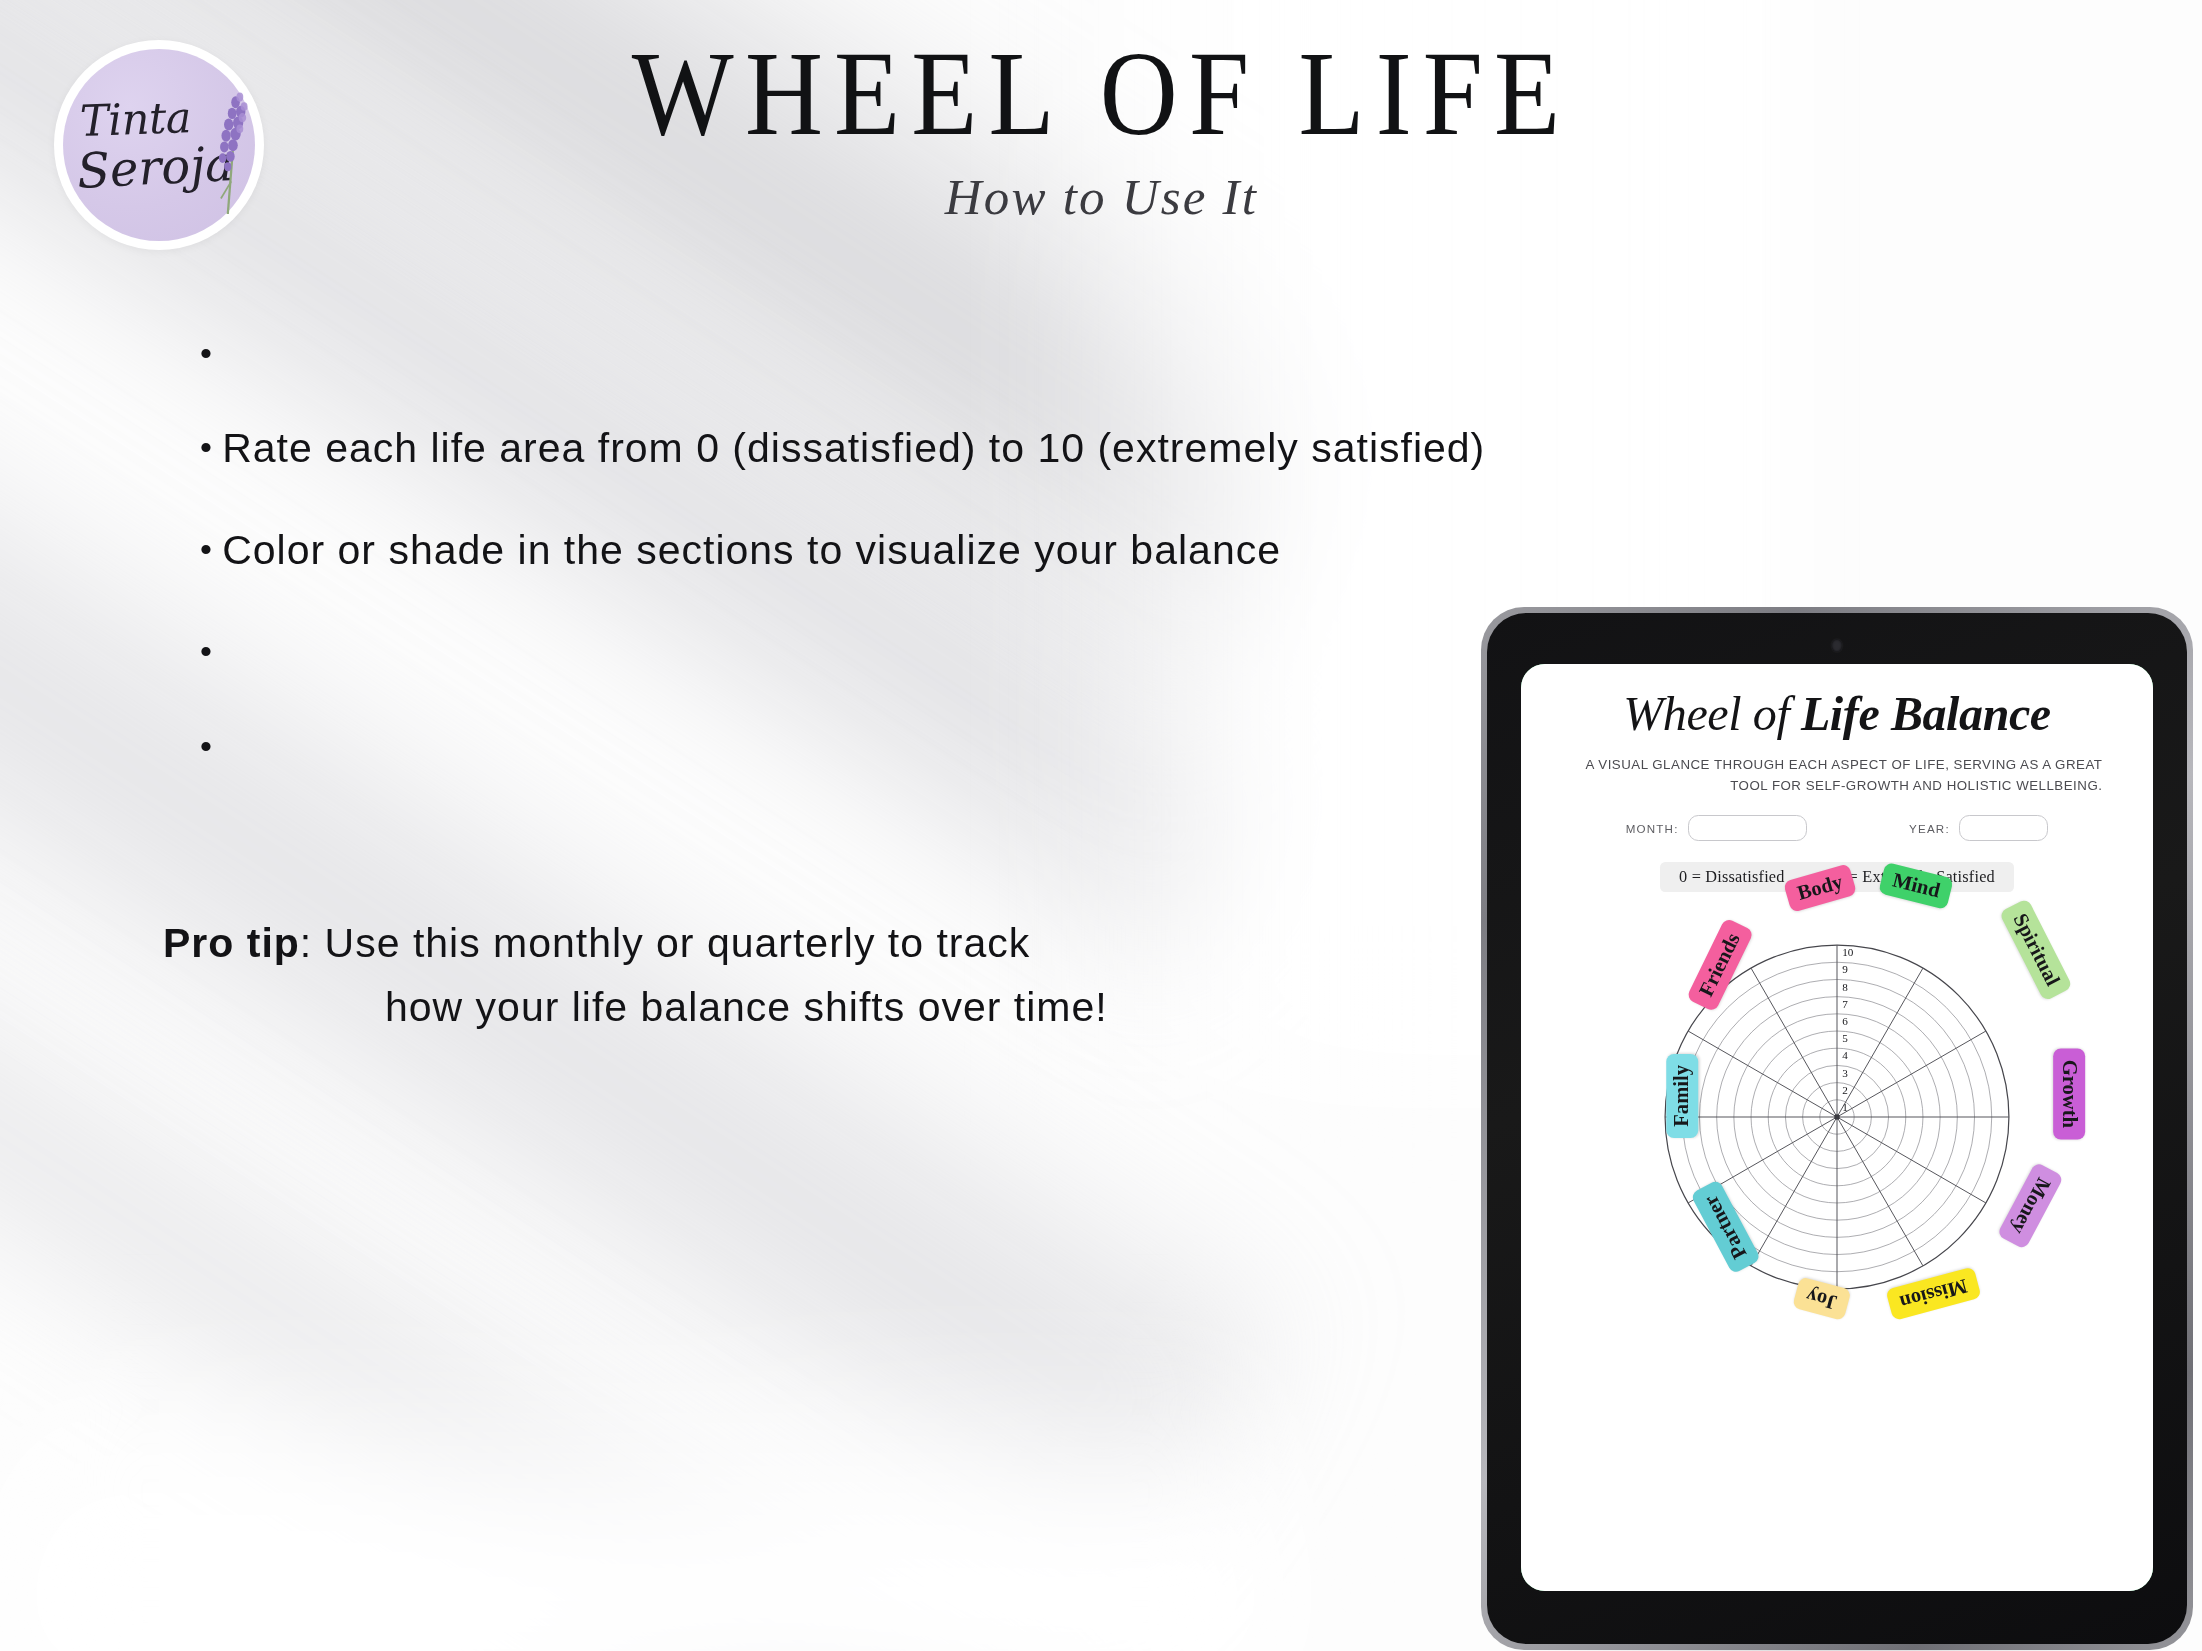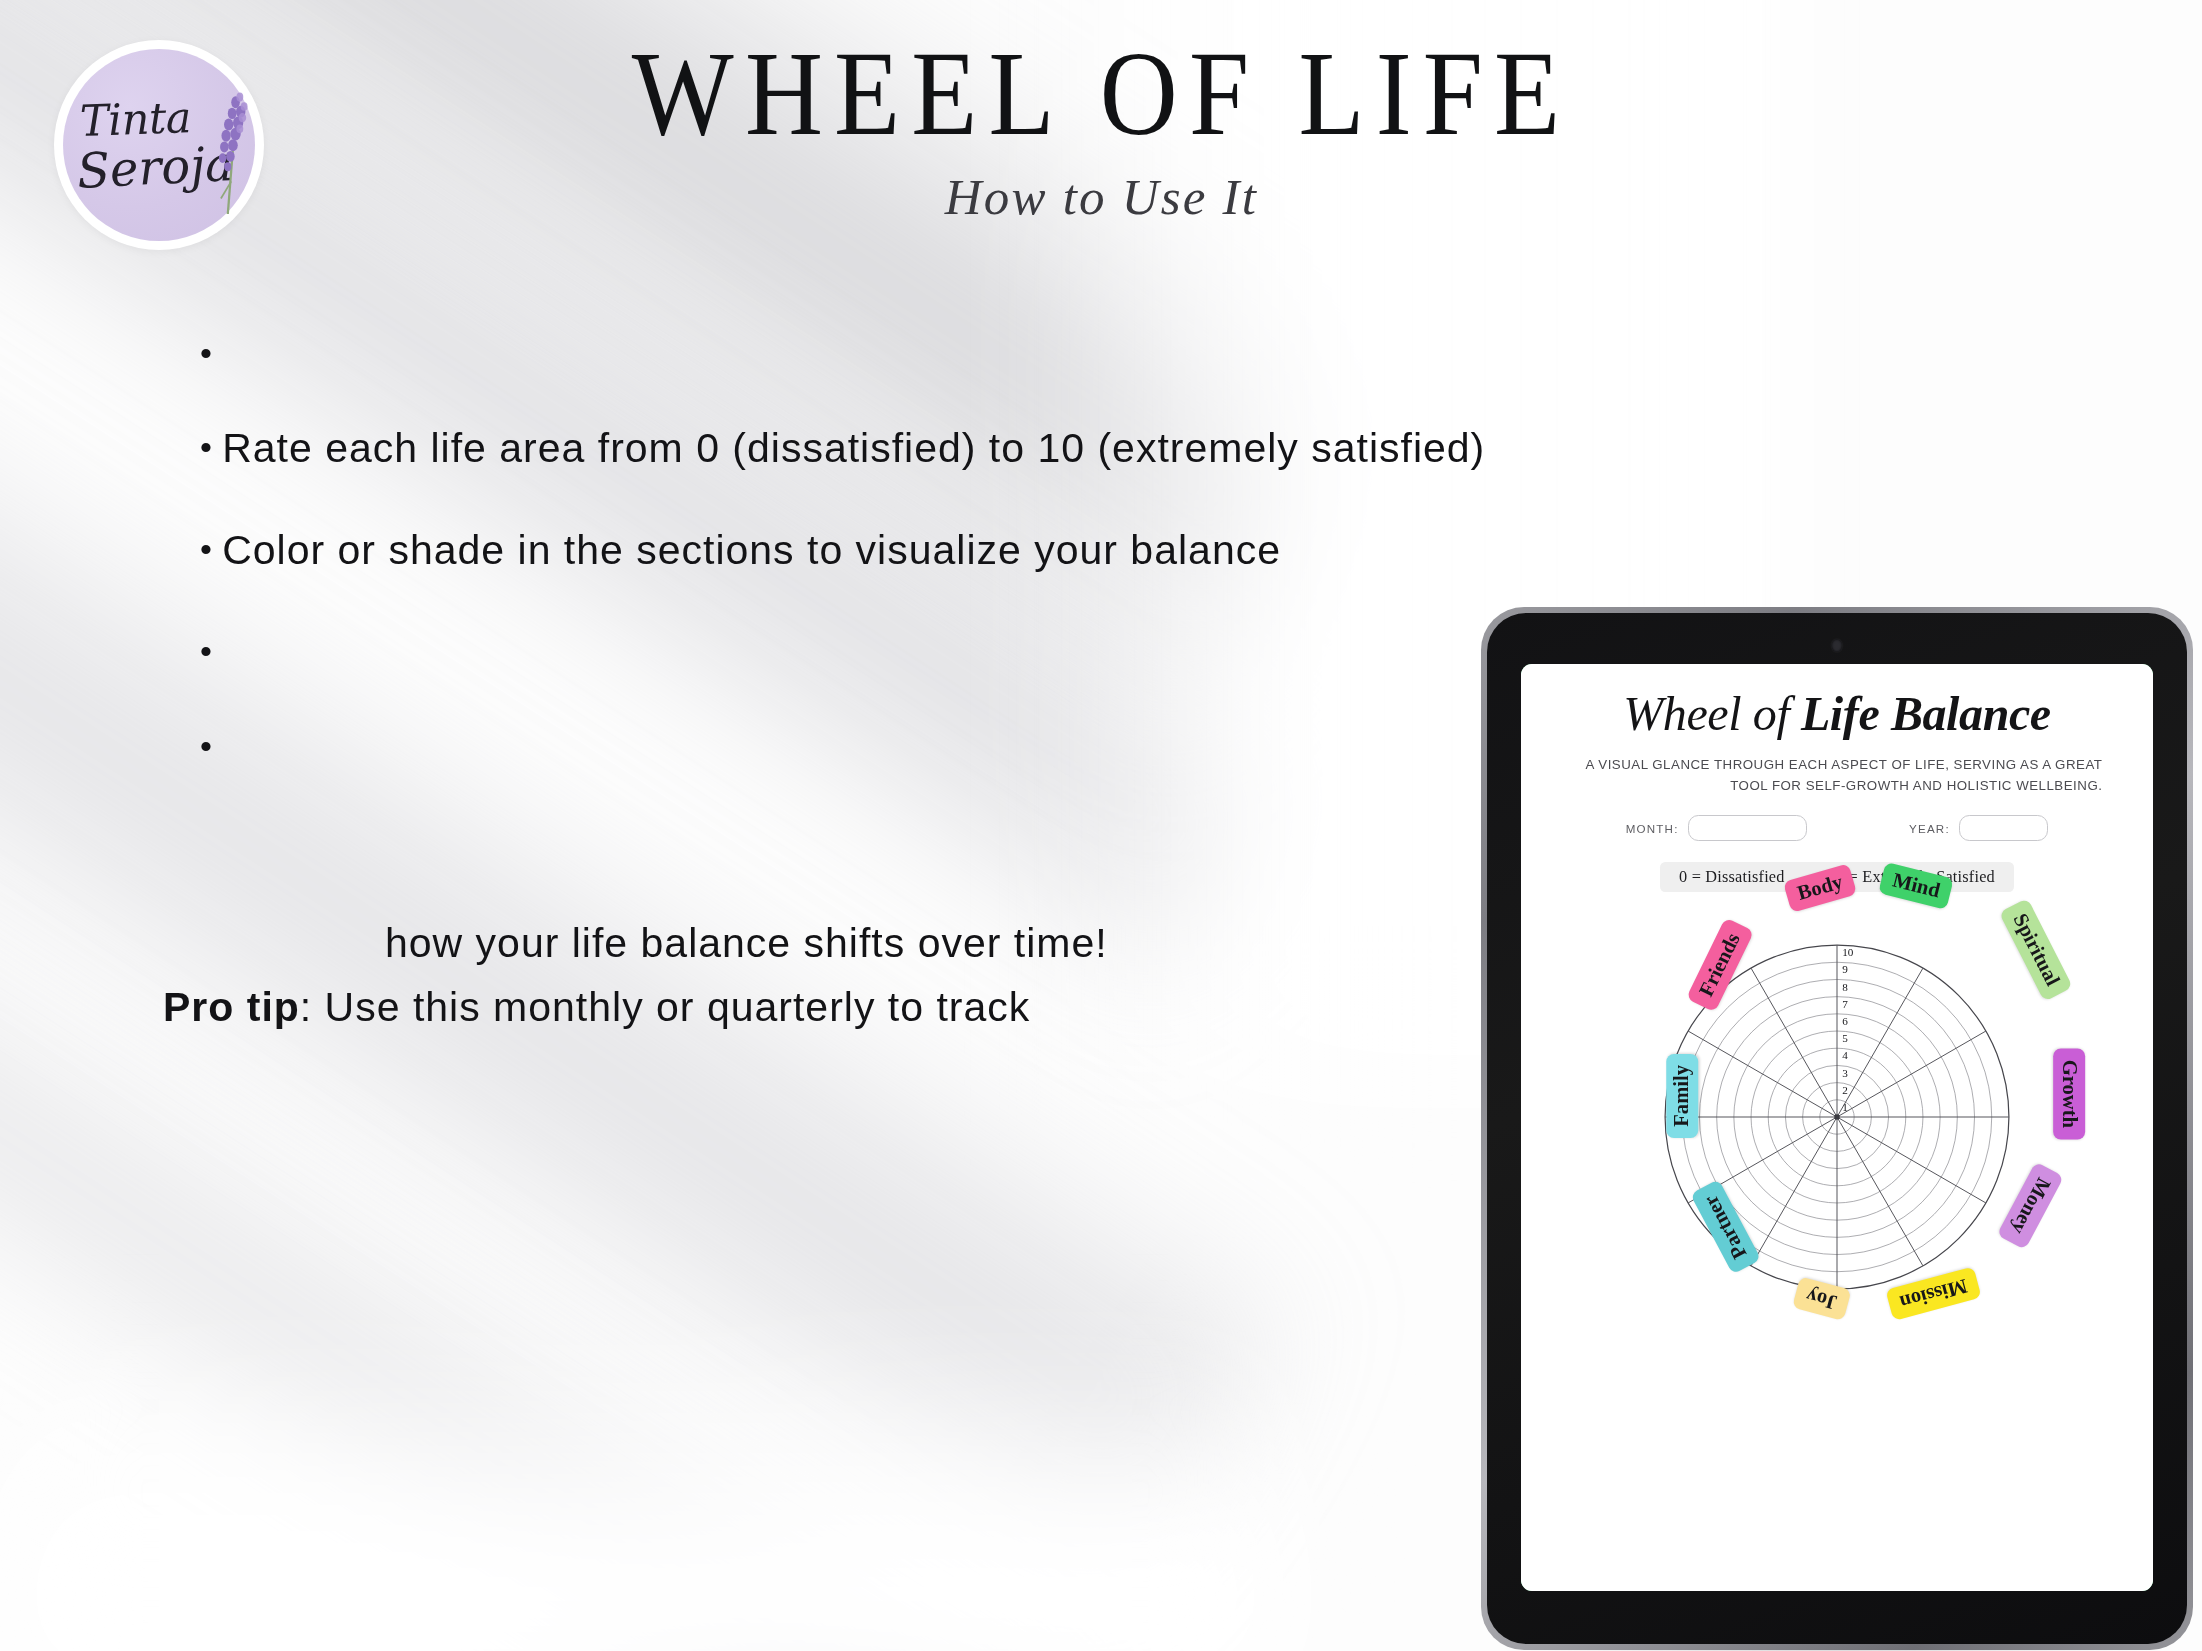--- a/index.html
+++ b/index.html
@@ -78,21 +78,21 @@
       filter:blur(13.8px); }
   #tablet .edge{ position:absolute; inset:0; border-radius:43px;
       background:linear-gradient(135deg,#9a9a9f 0%,#7d7d83 18%,#b7b7bc 50%,#6f6f75 84%,#95959a 100%); }
   #tablet .bezel{ position:absolute; left:6px; top:6px; right:6px; bottom:6px;
       border-radius:39px;
       background:linear-gradient(160deg,#121214 0%,#191919 40%,#0d0d0f 100%); }
   #tablet .cam{ position:absolute; left:50%; top:26px; transform:translateX(-50%);
       width:11.2px; height:13px; border-radius:50%;
       background:#2b2b30; box-shadow:inset 0 0 2.6px #000, 0 0 1.7px rgba(255,255,255,.12); }
   #tablet .screen{ position:absolute; left:40px; top:57px; right:40px; bottom:59px;
-      border-radius:11px; background:#86efac; overflow:hidden; }
+      border-radius:24px; background:#86efac; overflow:hidden; }
 
   
   .ws{ position:absolute; inset:0; background:#fff; }
   .ws-title{ text-align:center; margin-top:22.4px;
       font-family:"Liberation Serif", serif; font-size:48px; color:#141416;
       letter-spacing:-0.4px; }
   .ws-title .it{ font-style:italic; }
   .ws-title .bd{ font-weight:700; font-style:italic; }
   .ws-sub{ text-align:right; margin:13.8px auto 0; width:84%;
       font-family:"Liberation Sans", sans-serif; font-size:13.3px; color:#4b4b50;
@@ -180,22 +180,22 @@
   </div>
   <div class="step">
     <span class="dot">•</span>
   </div>
   <div class="step">
     <span class="dot">•</span>
   </div>
 </div>
 
 <div id="protip">
+  <div class="line"><span class="ptlabel">Pro tip</span><span>: Use this monthly or quarterly to track</span></div>
   <div class="line line2">how your life balance shifts over time!</div>
-  <div class="line"><span class="ptlabel">Pro tip</span><span>: Use this monthly or quarterly to track</span></div>
 </div>
 
 <div id="tablet">
   <div class="shadow"></div>
   <div class="edge"></div>
   <div class="bezel">
     <div class="cam"></div>
   </div>
   <div class="screen">
     <div class="ws">

